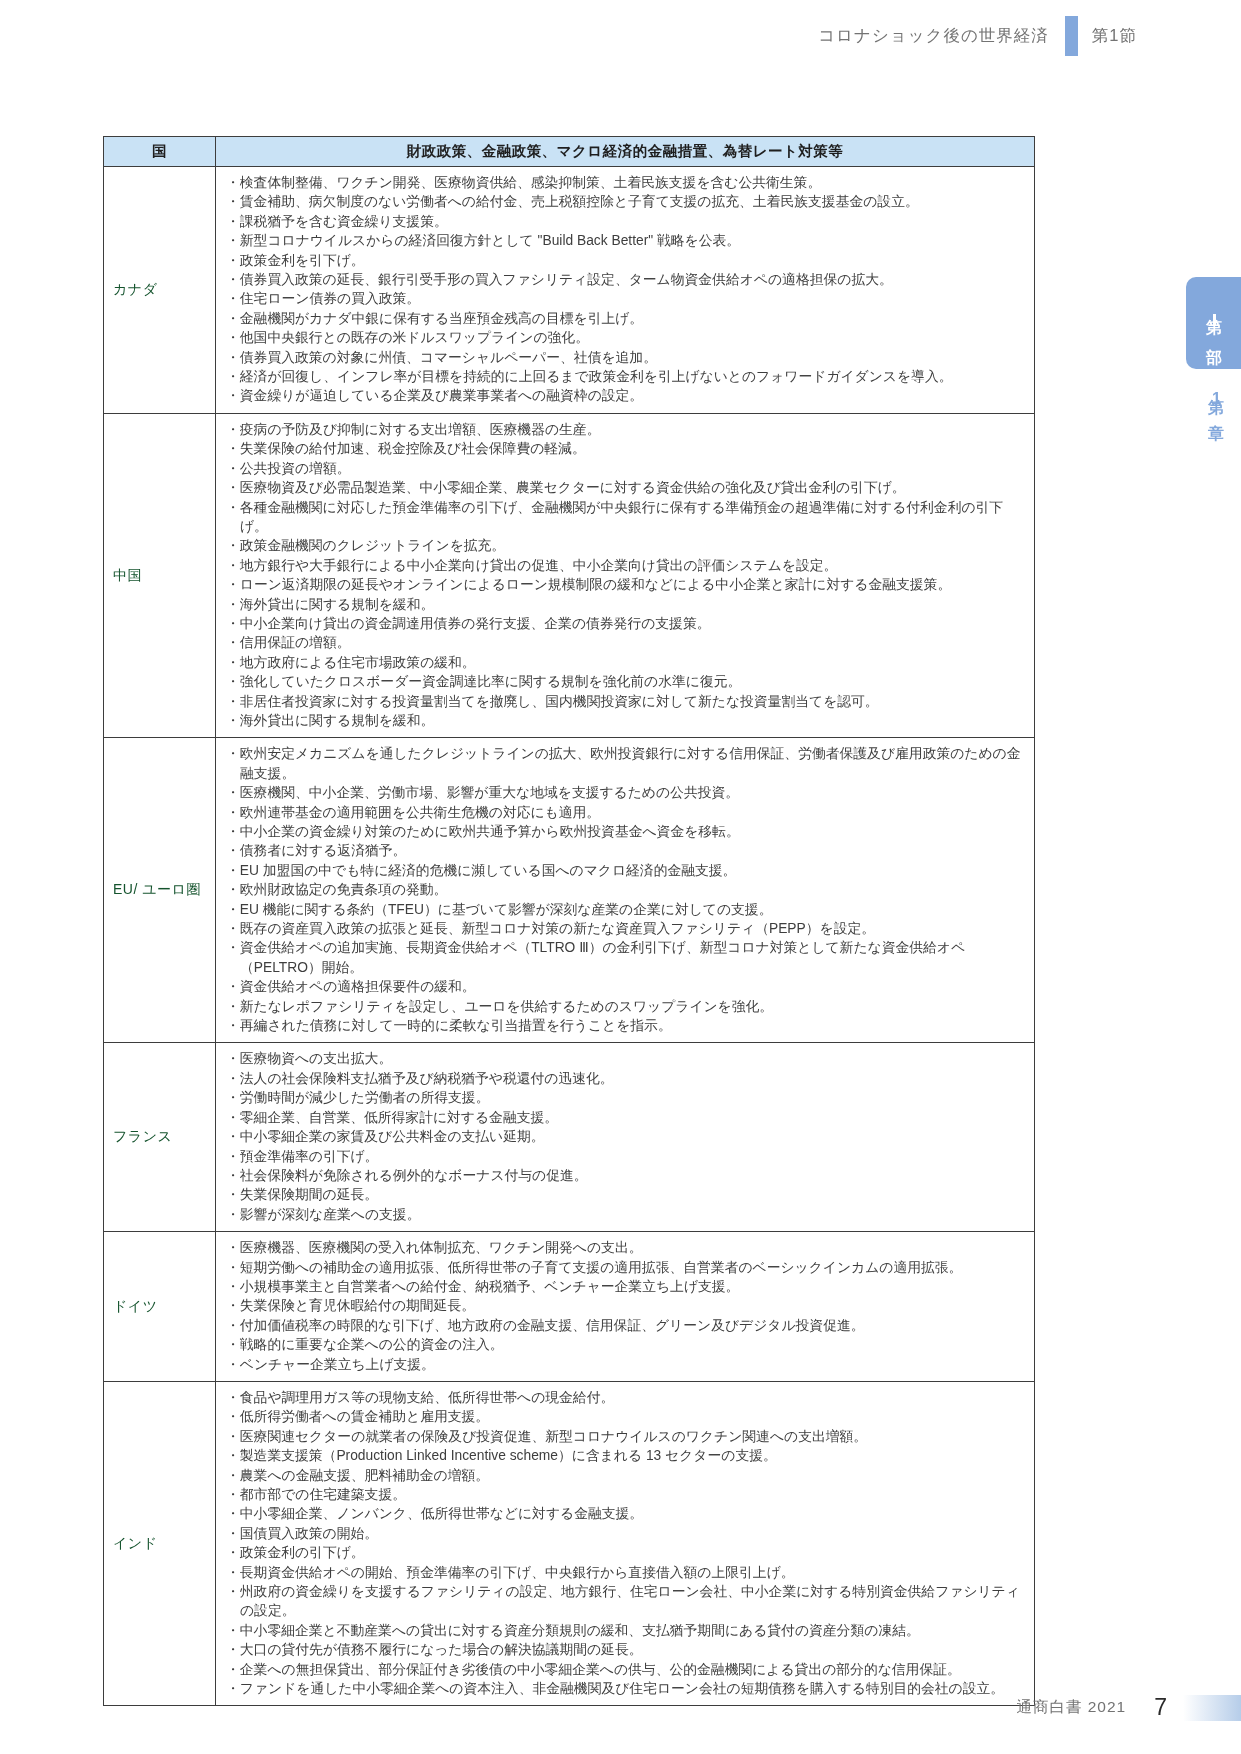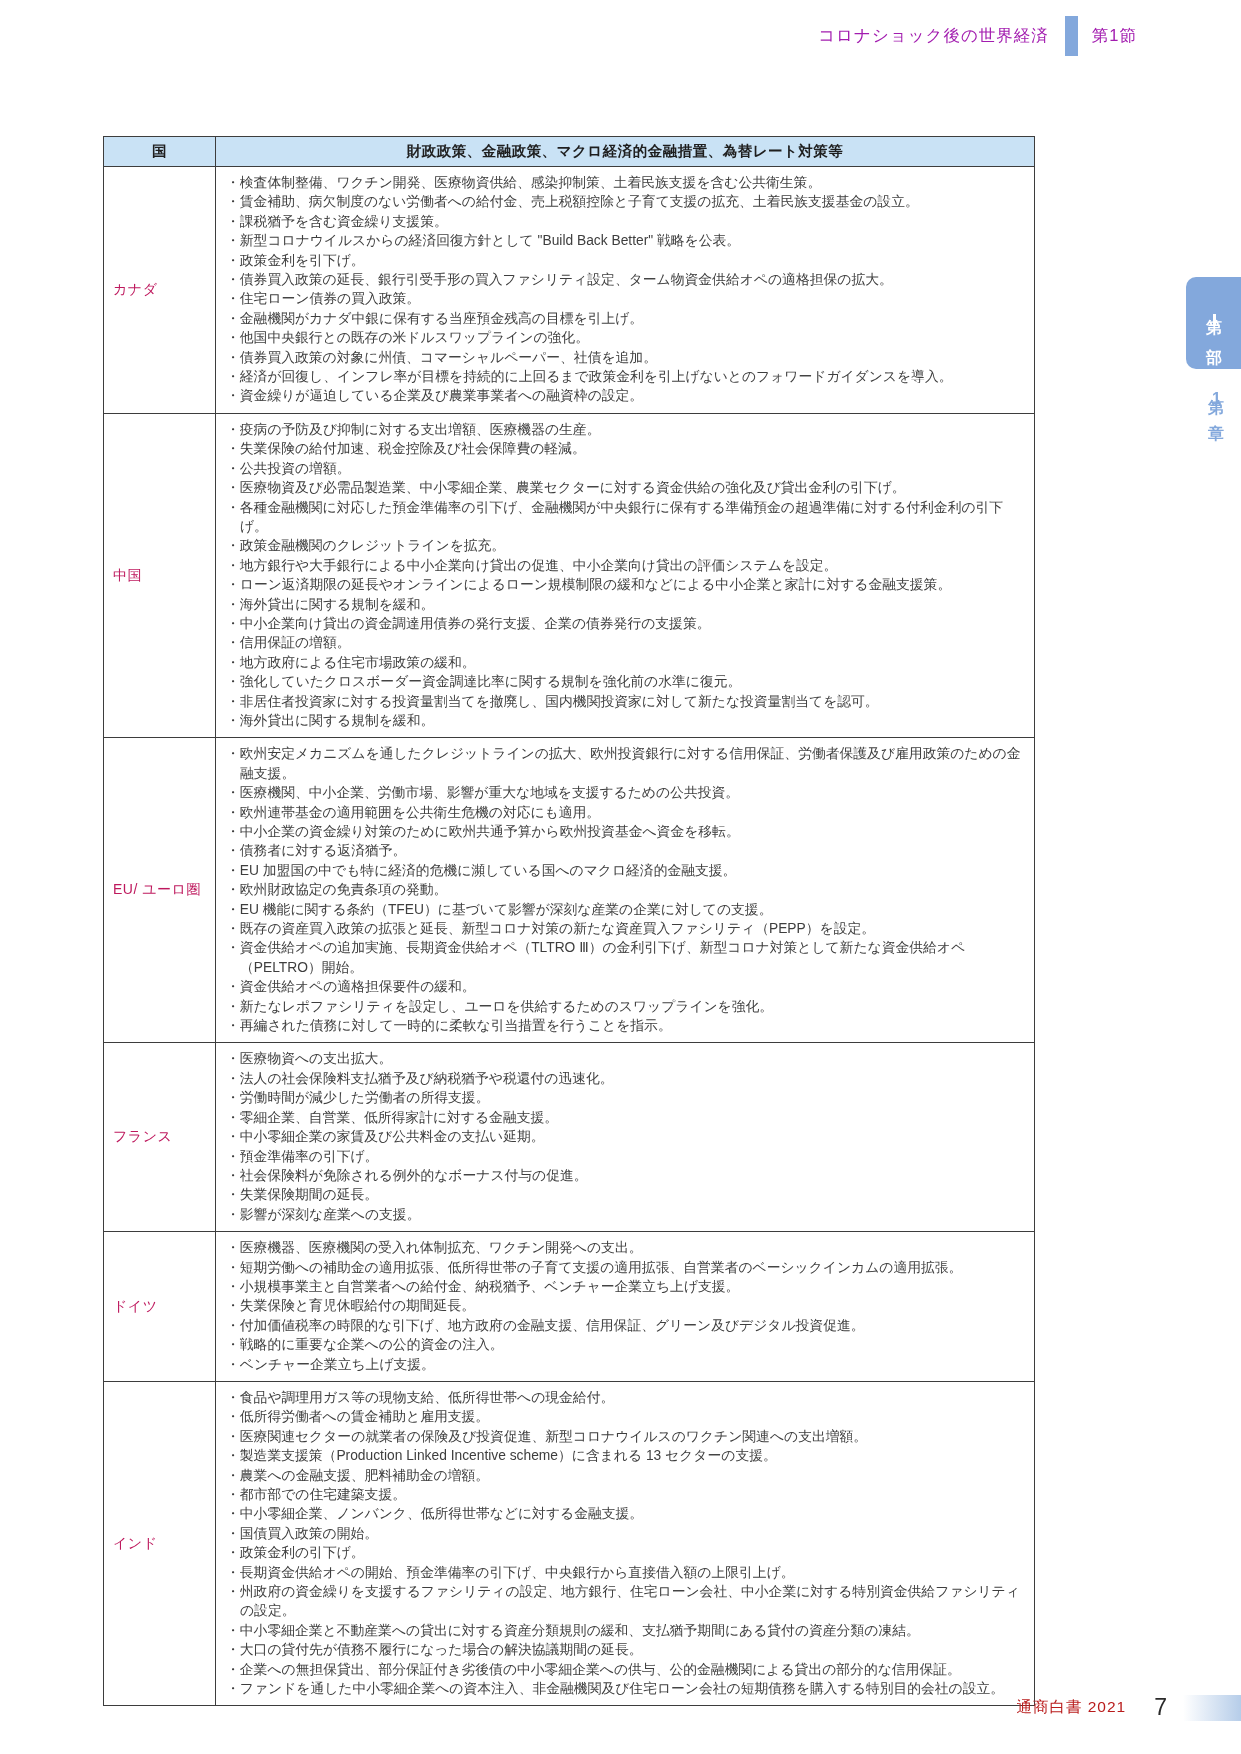--- a/index.html
+++ b/index.html
@@ -7,37 +7,37 @@
   body {
     width:1241px; height:1754px;
     font-family:"Liberation Sans","DejaVu Sans",sans-serif;
   }
   .page { position:relative; width:1241px; height:1754px; background:#fff; overflow:hidden; }
 
   
   .page-header {
     position:absolute; top:16px; right:104px;
     display:flex; align-items:center;
-    font-size:16.5px; color:#a21caf; letter-spacing:1px;
+    font-size:16.5px; color:#737373; letter-spacing:1px;
   }
   .hdr-bar { width:13px; height:40px; background:#83a8dc; margin:0 14px 0 16px; }
 
   
   .policy-table {
     position:absolute; left:103px; top:136px; width:932px;
     border-collapse:collapse; table-layout:fixed;
     color:#3e3e3e;
   }
   .policy-table th, .policy-table td { border:1px solid #3d3d3d; }
   .policy-table thead th {
     background:#c9e2f5; font-size:14.5px; font-weight:bold; color:#1e1e1e;
     height:30px; text-align:center; letter-spacing:0.5px;
   }
   td.country-cell {
-    vertical-align:middle; font-size:14px; color:#be185d;
+    vertical-align:middle; font-size:14px; color:#14532d;
     padding:4px 4px 4px 9px; letter-spacing:0.5px;
   }
   td.policy-cell { padding:6px 8px 7px 10px; vertical-align:top; }
   .policy-list { list-style:none; }
   .policy-list li {
     font-size:13.8px; line-height:19.4px; color:#3e3e3e;
     padding-left:14px; text-indent:-14px;
   }
   .policy-list li::before { content:"・"; }
 
@@ -55,21 +55,21 @@
     position:absolute; right:15px; top:386px;
     writing-mode:vertical-rl; text-orientation:upright;
     color:#83a8dc; font-size:16px; letter-spacing:4px; font-weight:bold;
   }
 
   
   .page-footer {
     position:absolute; top:1694px; right:0;
     display:flex; align-items:center;
   }
-  .pub { color:#b91c1c; font-size:15.5px; letter-spacing:1px; }
+  .pub { color:#737373; font-size:15.5px; letter-spacing:1px; }
   .pagenum { color:#2a2a2a; font-size:23px; margin-left:28px; }
   .footer-bar {
     width:58px; height:26px; margin-left:16px;
     background:linear-gradient(to right,#ffffff,#b6cde9);
   }
 </style>
 </head>
 <body>
 
 <div class="page">

